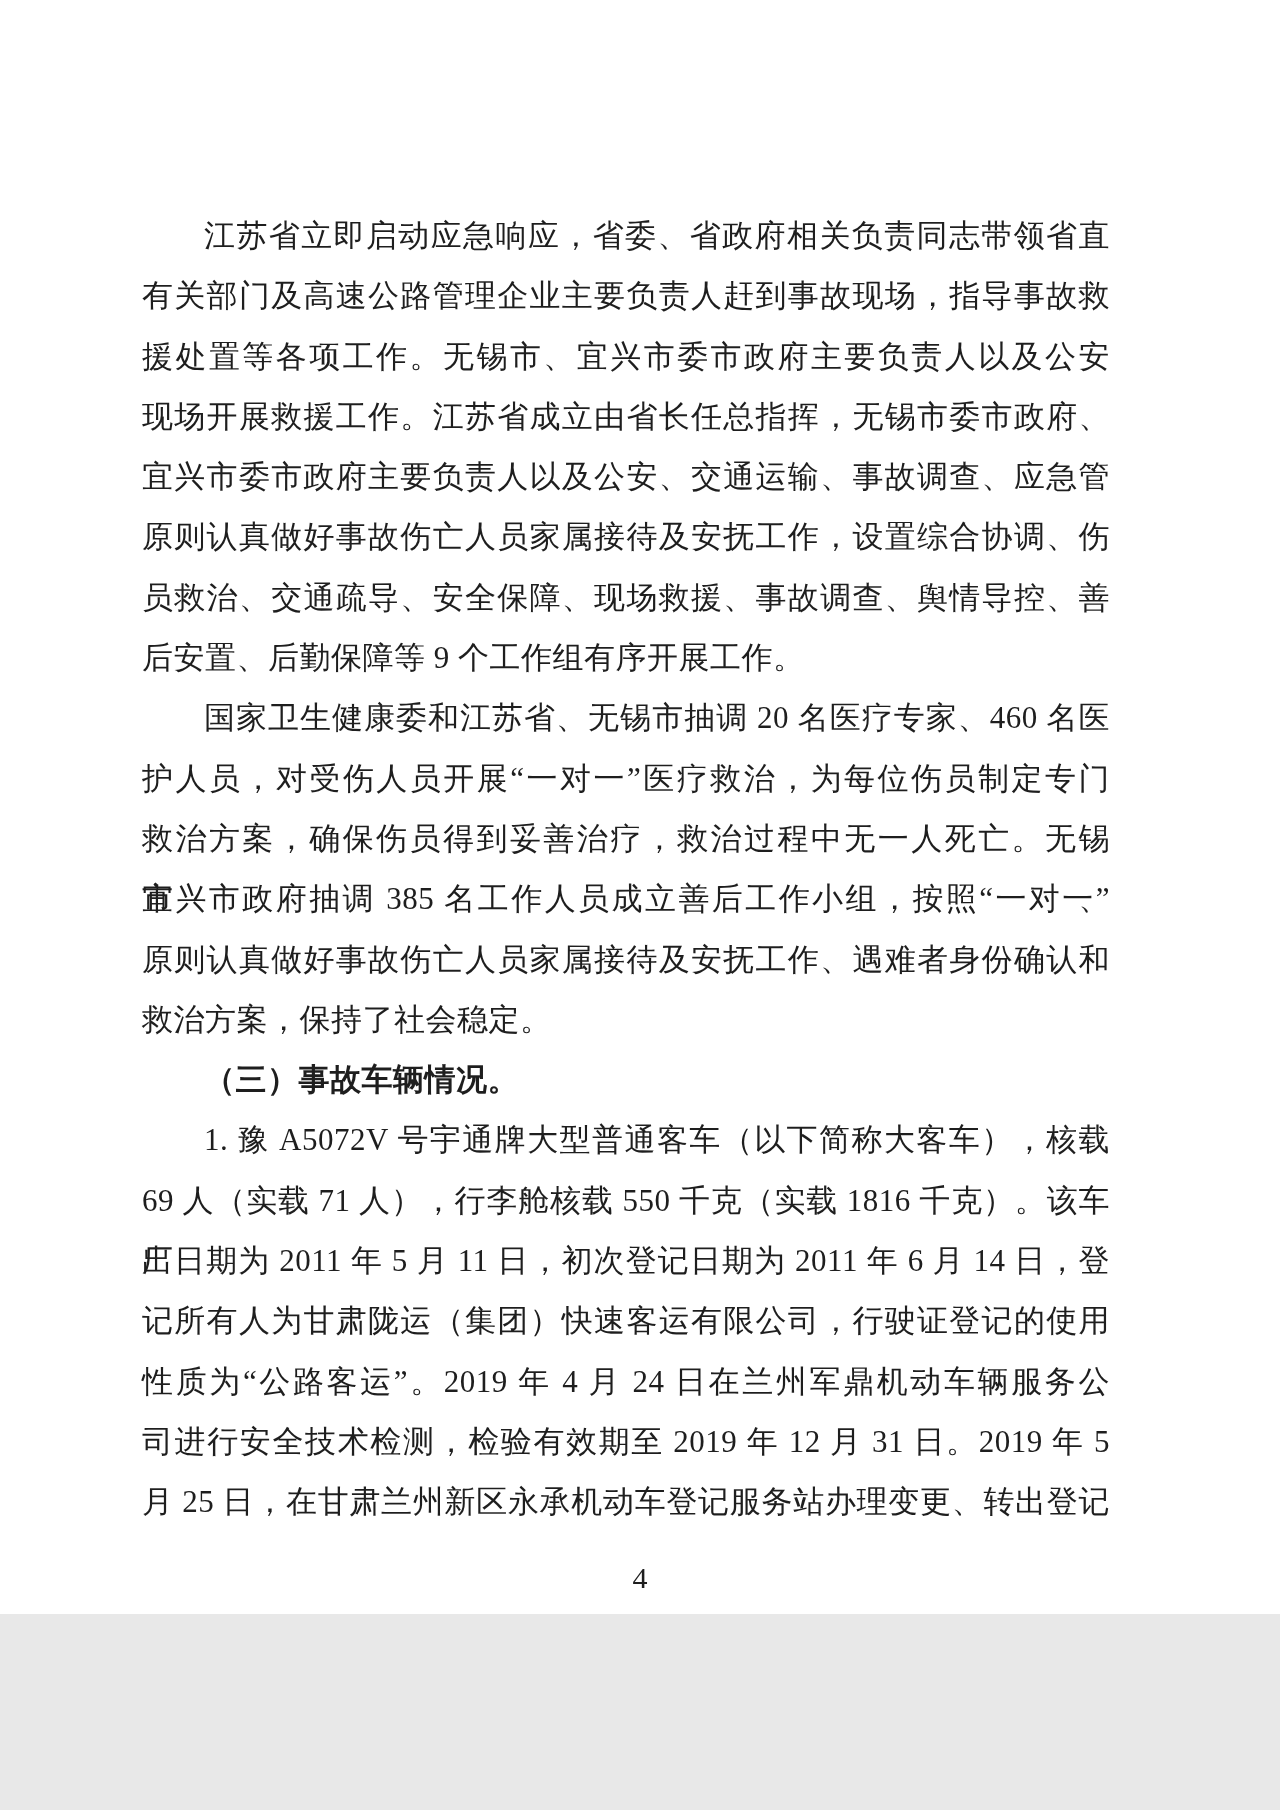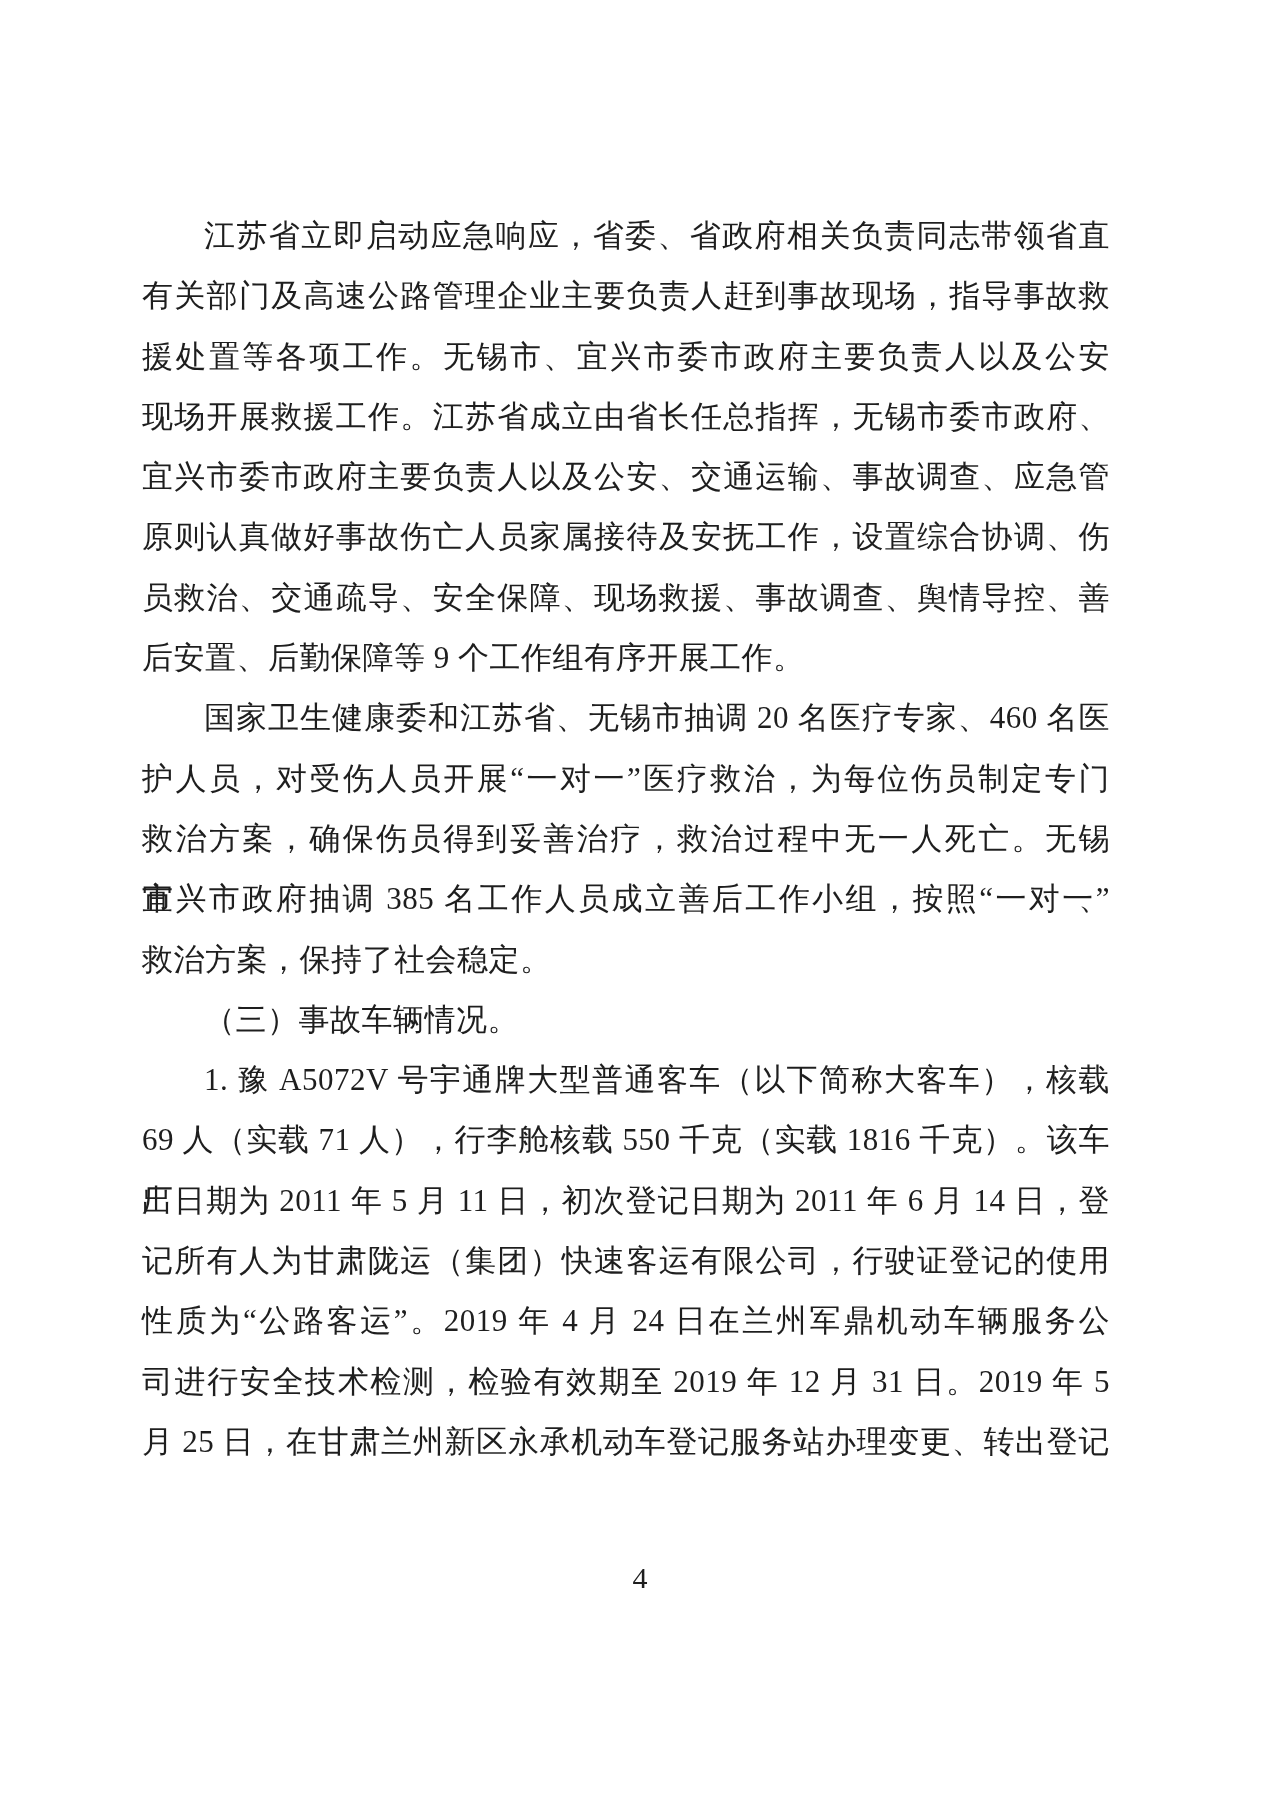--- a/index.html
+++ b/index.html
@@ -4,21 +4,21 @@
 <title>Document Page</title>
 <style>
   html, body {
     margin: 0;
     padding: 0;
     background: #e8e8e8;
   }
   .page {
     position: relative;
     width: 1280px;
-    height: 1810px;
+    height: 1614px;
     margin: 0 auto;
     background: #ffffff;
     overflow: hidden;
     font-family: "Liberation Serif", "DejaVu Serif", serif;
     color: #1e1e1e;
   }
   .content {
     position: absolute;
     left: 142px;
     top: 206px;
@@ -37,21 +37,21 @@
     text-justify: inter-ideograph;
     letter-spacing: 0.5px;
   }
   .line.indent {
     text-indent: 2em;
   }
   .line.flush {
     text-align-last: left;
   }
   .para.heading .line {
-    font-weight: 400;
+    font-weight: 700;
   }
   .page-number {
     position: absolute;
     top: 1560px;
     left: 0;
     width: 100%;
     text-align: center;
     font-size: 30px;
     line-height: 36px;
     color: #1e1e1e;
@@ -70,20 +70,21 @@
         <div class="line">宜兴市委市政府主要负责人以及公安、交通运输、事故调查、应急管</div>
         <div class="line">原则认真做好事故伤亡人员家属接待及安抚工作，设置综合协调、伤</div>
         <div class="line">员救治、交通疏导、安全保障、现场救援、事故调查、舆情导控、善</div>
         <div class="line flush">后安置、后勤保障等 9 个工作组有序开展工作。</div>
       </div>
       <div class="para body">
         <div class="line indent">国家卫生健康委和江苏省、无锡市抽调 20 名医疗专家、460 名医</div>
         <div class="line">护人员，对受伤人员开展“一对一”医疗救治，为每位伤员制定专门</div>
         <div class="line">救治方案，确保伤员得到妥善治疗，救治过程中无一人死亡。无锡市、</div>
         <div class="line">宜兴市政府抽调 385 名工作人员成立善后工作小组，按照“一对一”</div>
+        <div class="line">原则认真做好事故伤亡人员家属接待及安抚工作、遇难者身份确认和</div>
         <div class="line flush">救治方案，保持了社会稳定。</div>
       </div>
       <div class="para heading">
         <div class="line indent flush">（三）事故车辆情况。</div>
       </div>
       <div class="para body">
         <div class="line indent">1. 豫 A5072V 号宇通牌大型普通客车（以下简称大客车），核载</div>
         <div class="line">69 人（实载 71 人），行李舱核载 550 千克（实载 1816 千克）。该车出</div>
         <div class="line">厂日期为 2011 年 5 月 11 日，初次登记日期为 2011 年 6 月 14 日，登</div>
         <div class="line">记所有人为甘肃陇运（集团）快速客运有限公司，行驶证登记的使用</div>

